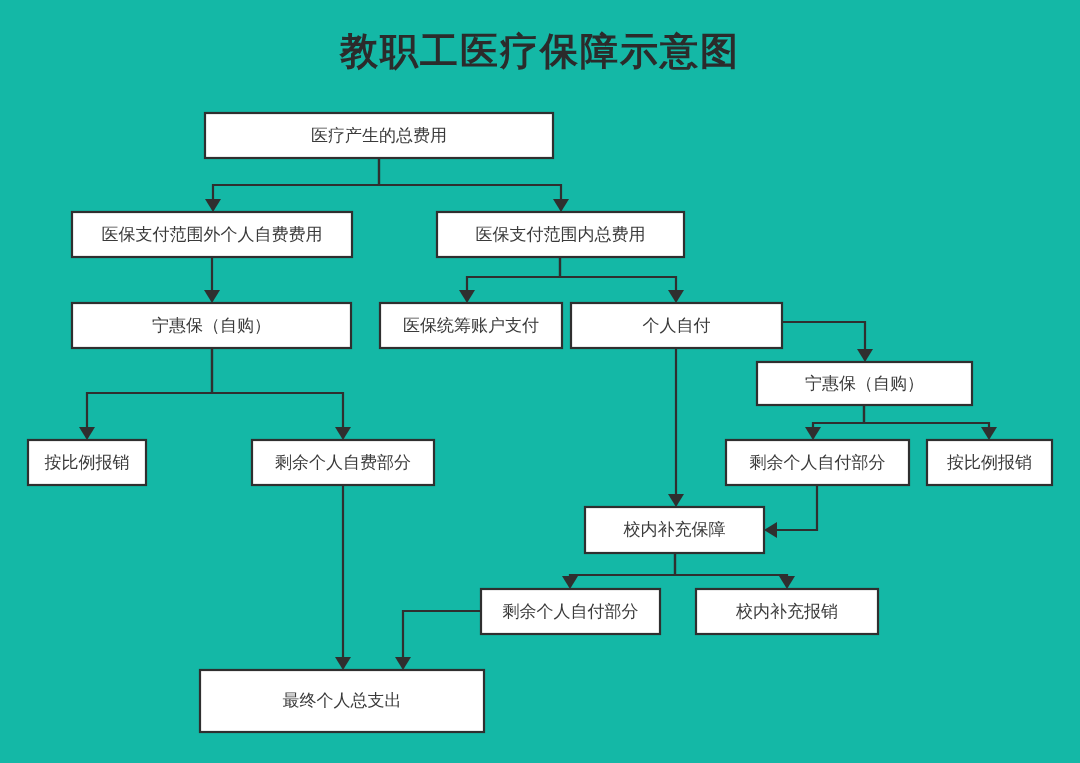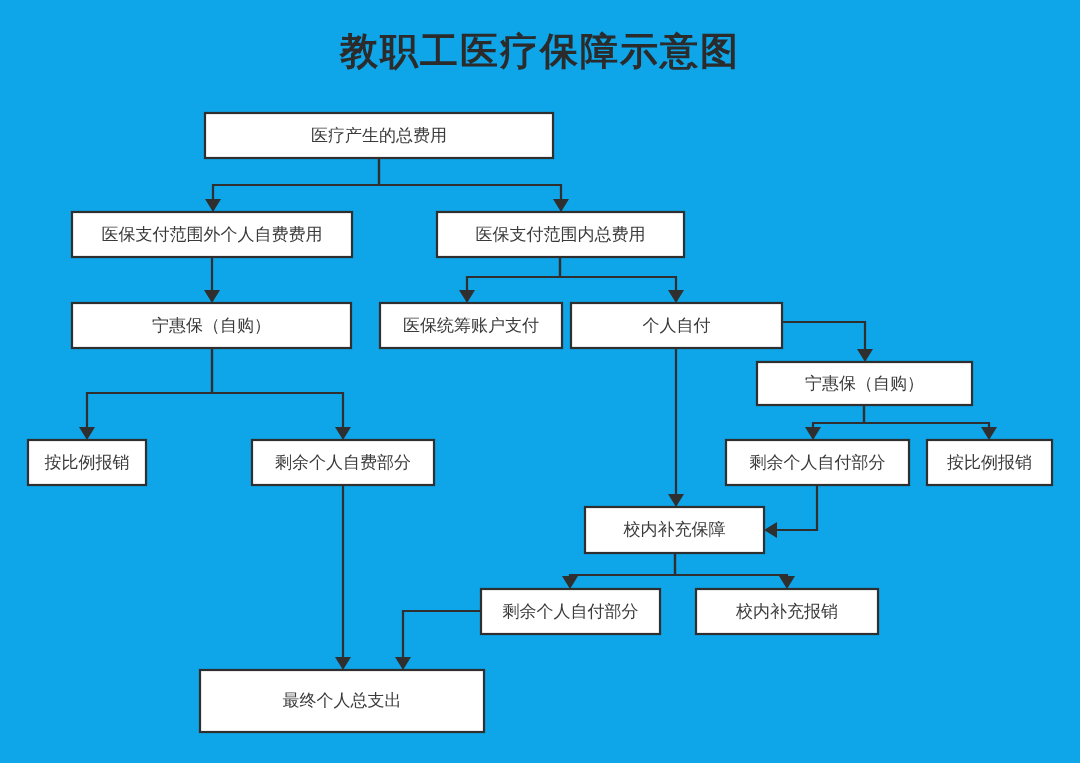--- a/index.html
+++ b/index.html
@@ -10,21 +10,21 @@
   body {
     width: 1080px;
     height: 763px;
     font-family: "Liberation Sans", "DejaVu Sans", sans-serif;
     overflow: hidden;
   }
   #page {
     position: relative;
     width: 1080px;
     height: 763px;
-    background: #0ea5e9;
+    background: #14b8a6;
   }
   #chart-title {
     position: absolute;
     left: 0;
     top: 26px;
     width: 1080px;
     text-align: center;
     font-size: 38px;
     font-weight: bold;
     color: #2b2b2b;

